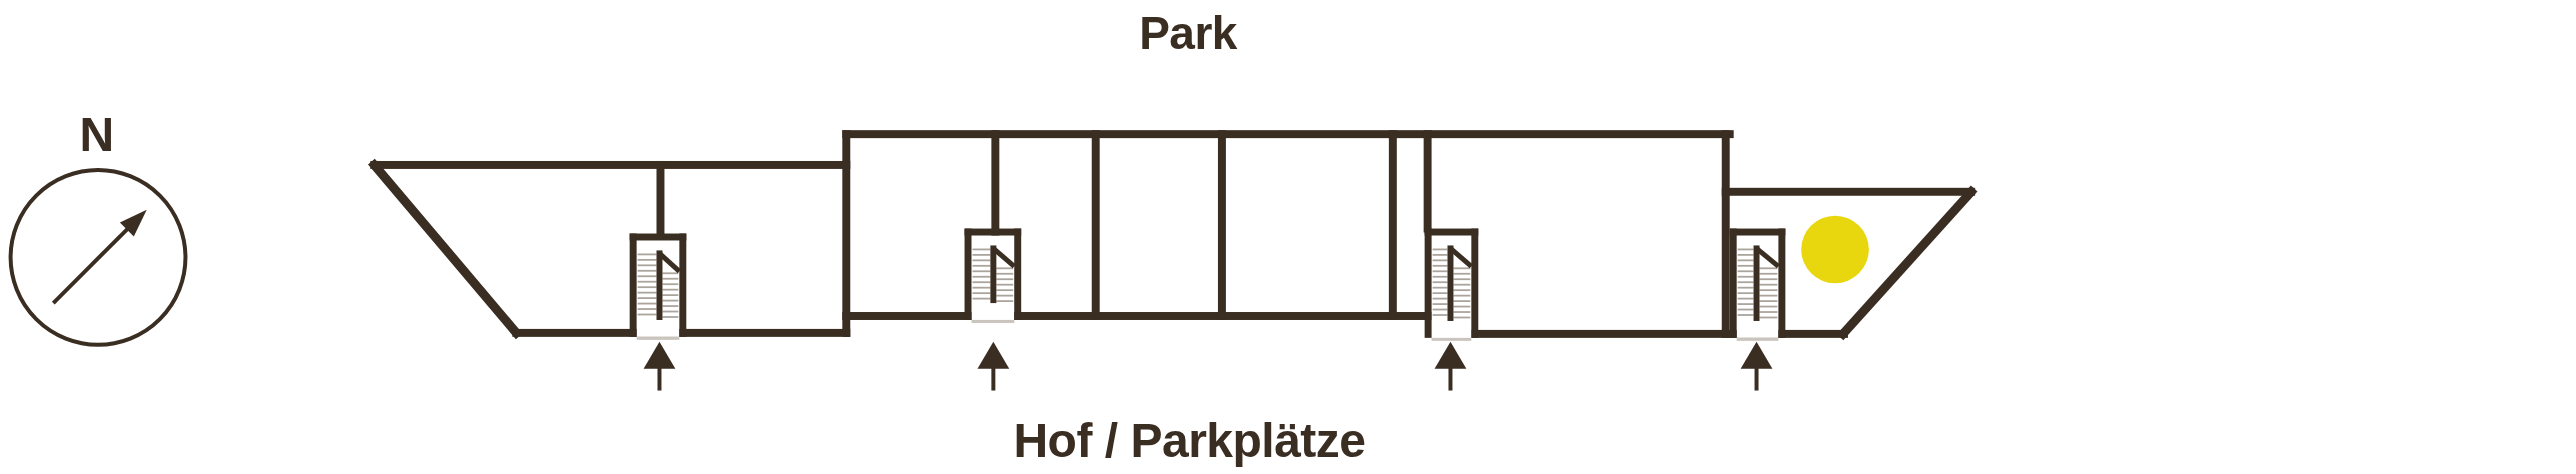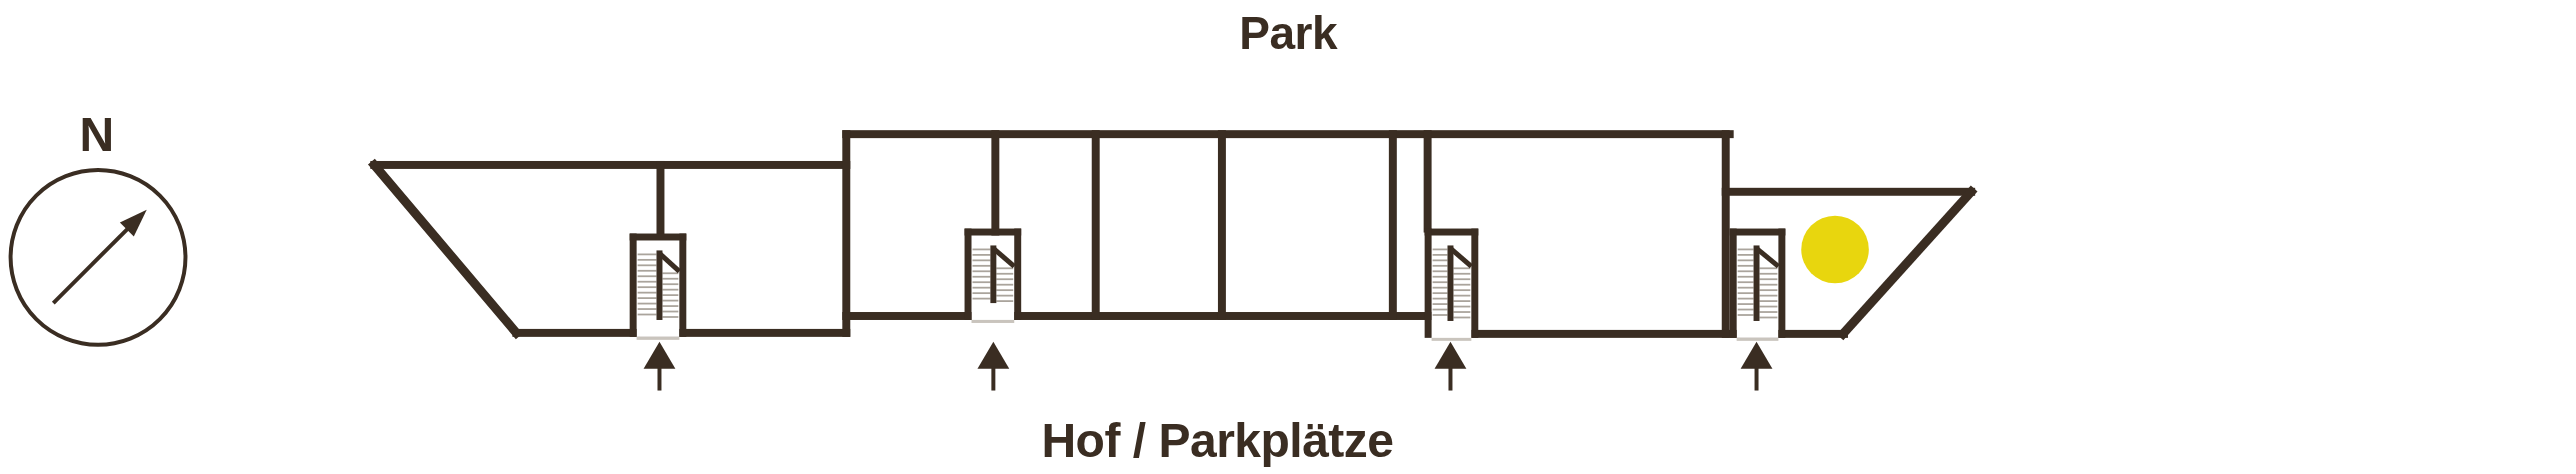--- a/index.html
+++ b/index.html
@@ -24,22 +24,22 @@
   }
   .area-label {
     position: absolute;
     color: var(--text, #3a2d22);
     font-weight: 700;
     text-align: center;
     white-space: nowrap;
     line-height: 1.1;
     letter-spacing: -0.5px;
   }
-  #park-label   { left: 1039px; top: 8px;   width: 298px; font-size: 46px; text-align: right; }
-  #hof-label    { left: 919px;  top: 415px; width: 597px; font-size: 48px; }
+  #park-label   { left: 1039px; top: 8px;   width: 298px; font-size: 46px; }
+  #hof-label    { left: 891px;  top: 415px; width: 597px; font-size: 48px; }
   #north-label  { left: 27px;   top: 109px; width: 139px; font-size: 48px; }
 
   .wall   { fill: var(--walls, #3a2d22); }
   .wline  { stroke: var(--walls, #3a2d22); }
   .tread  { stroke: var(--stair_treads, #aaa49c); stroke-width: 1.8; }
   .thresh { fill: var(--threshold, #c9c4bd); }
 </style>
 </head>
 <body>
 

